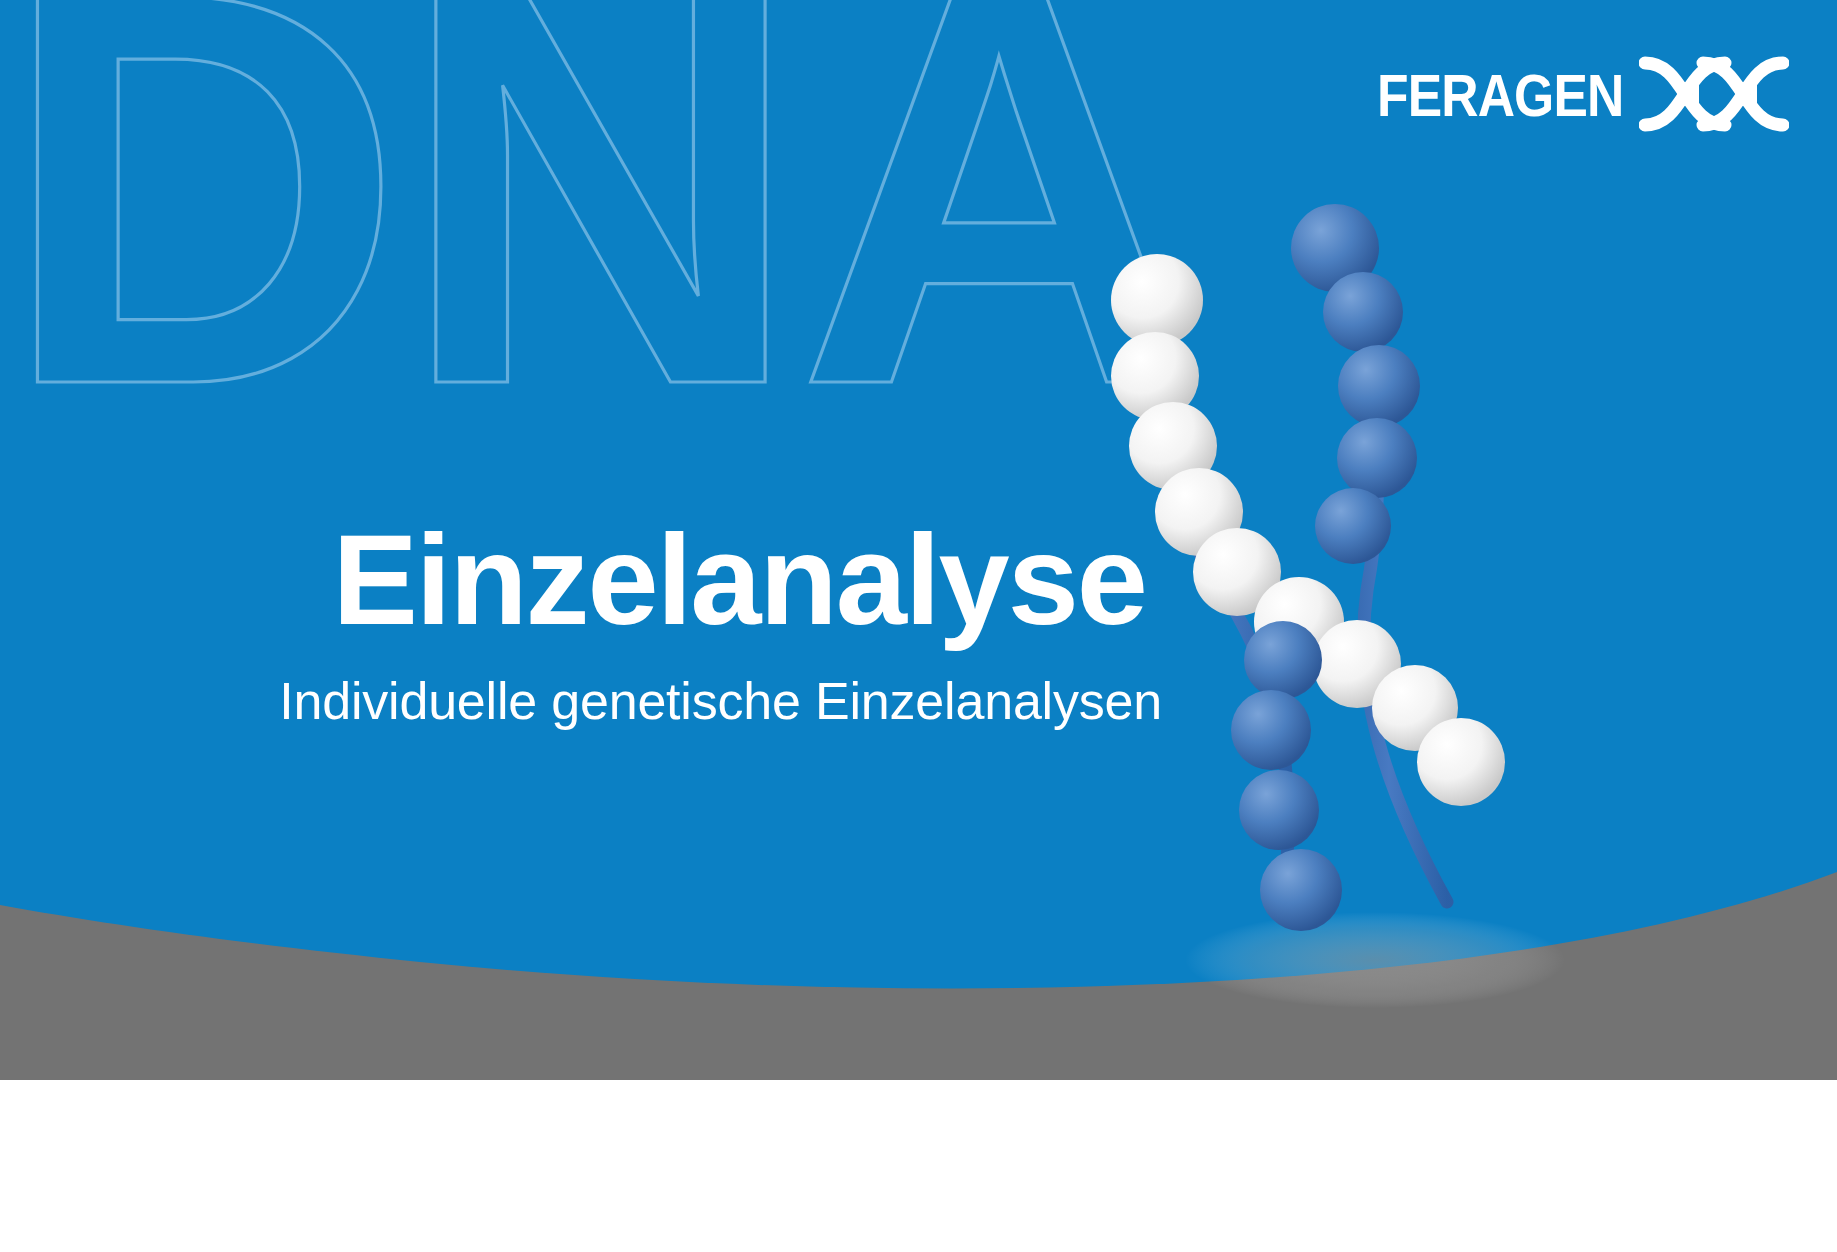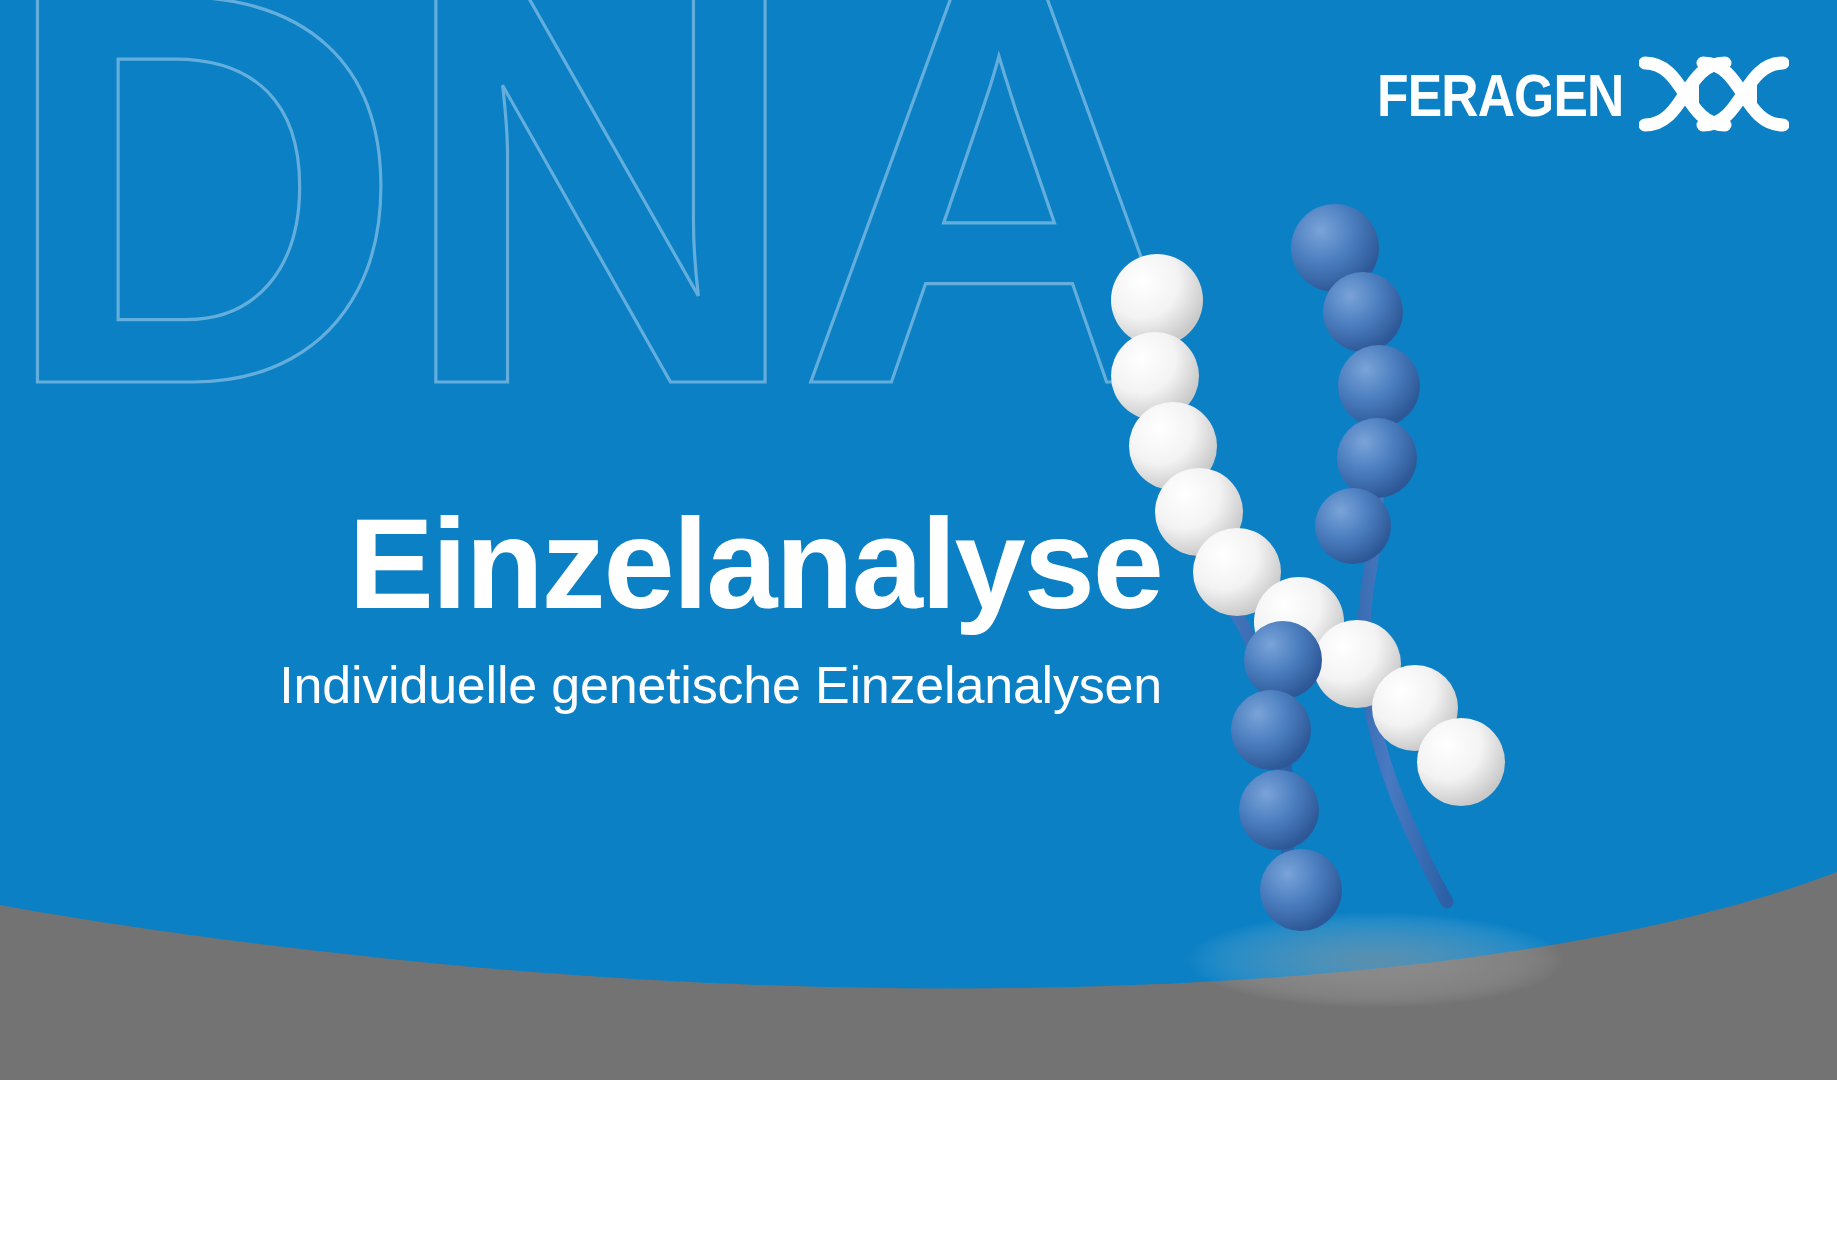--- a/index.html
+++ b/index.html
@@ -84,21 +84,21 @@
     z-index: 5;
     width: 1050px;
   }
   .headline {
     color: #ffffff;
     font-family: "Liberation Sans", sans-serif;
     font-weight: 700;
     font-size: 128px;
     line-height: 1.06;
     letter-spacing: -2px;
-    margin: 0;
+    margin: 16px;
     white-space: nowrap;
   }
   .subheadline {
     color: #ffffff;
     font-family: "Liberation Sans", sans-serif;
     font-weight: 400;
     font-size: 52px;
     line-height: 1.2;
     letter-spacing: -0.2px;
     margin: 22px 0 12px 0;

